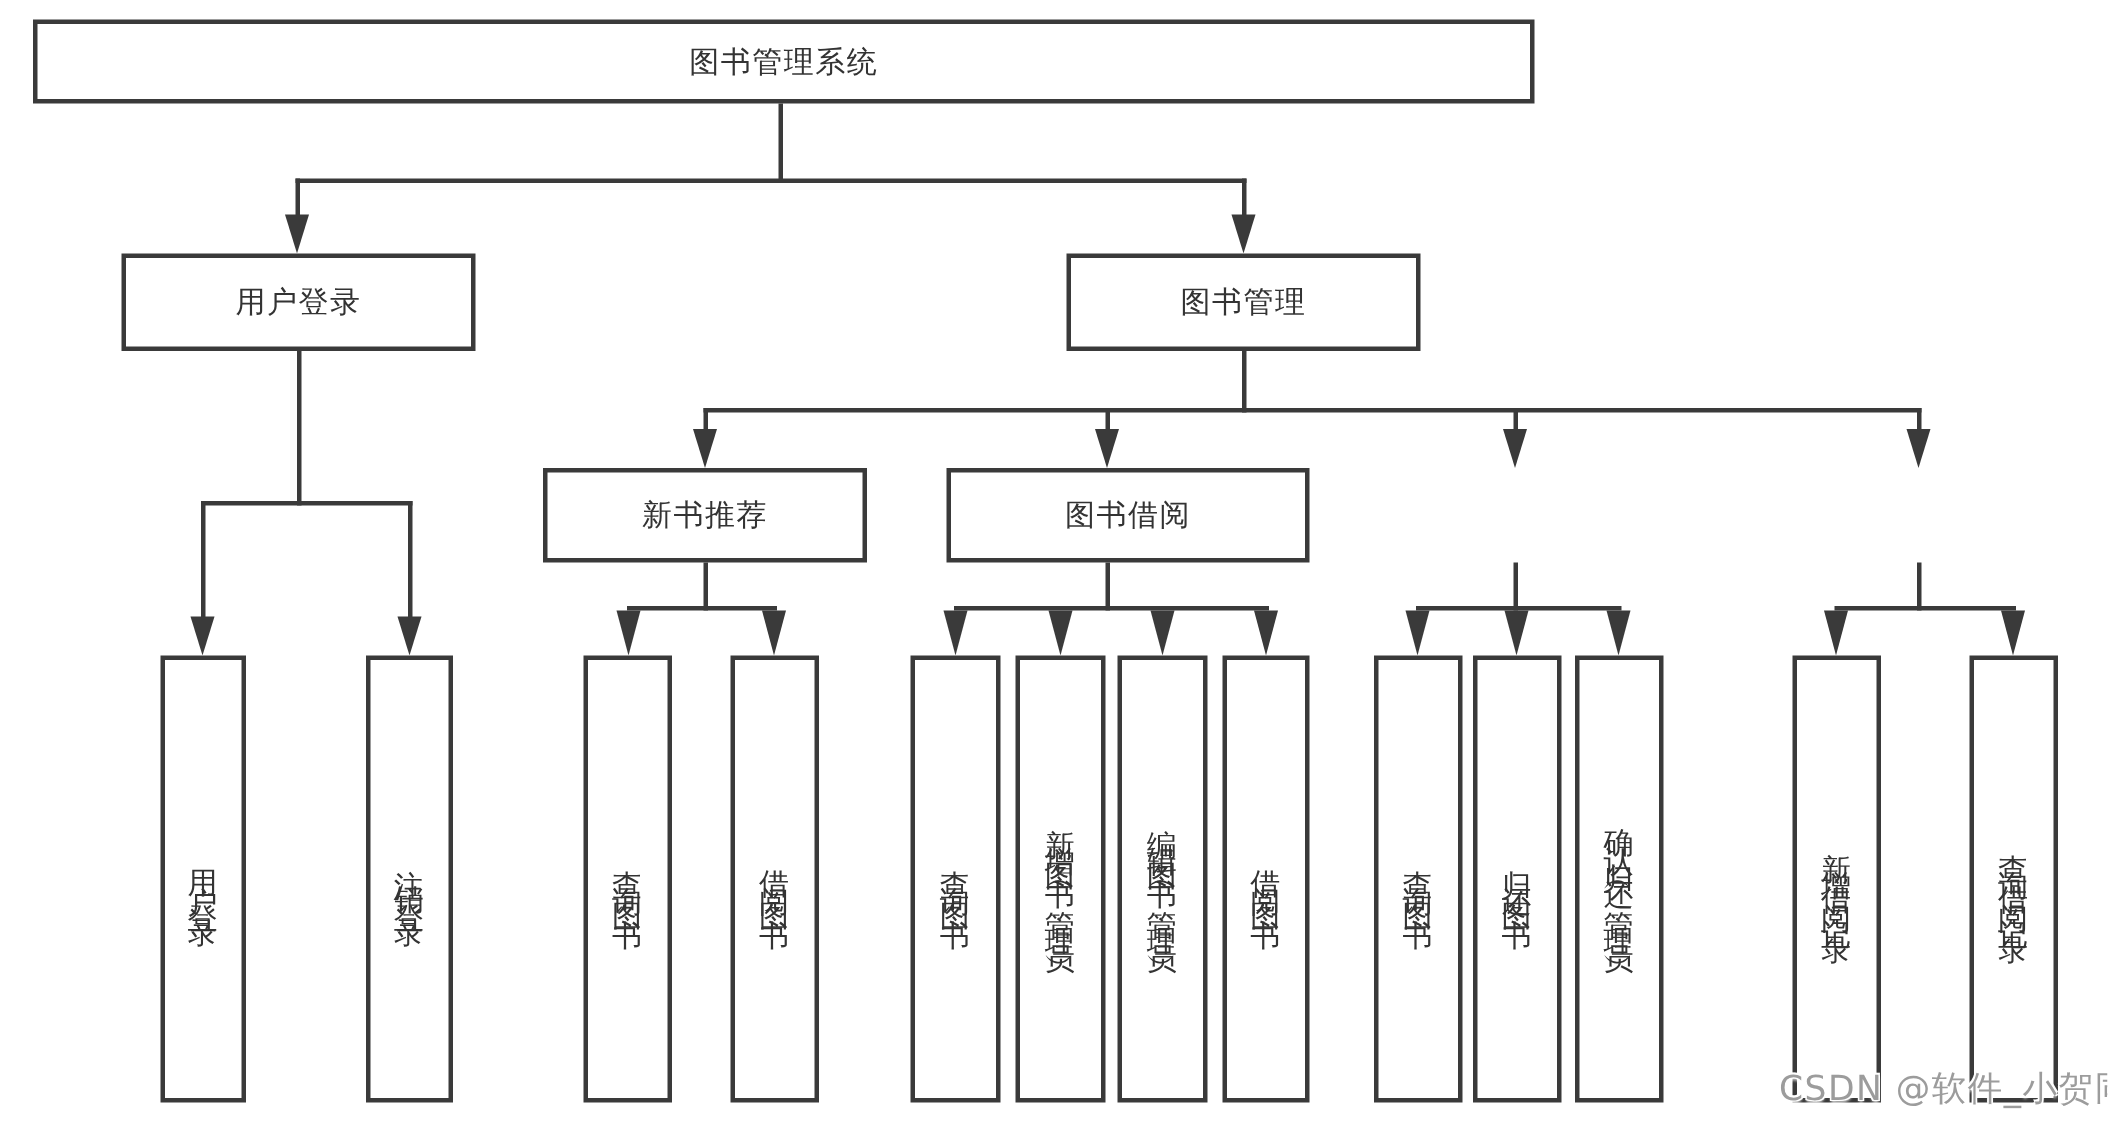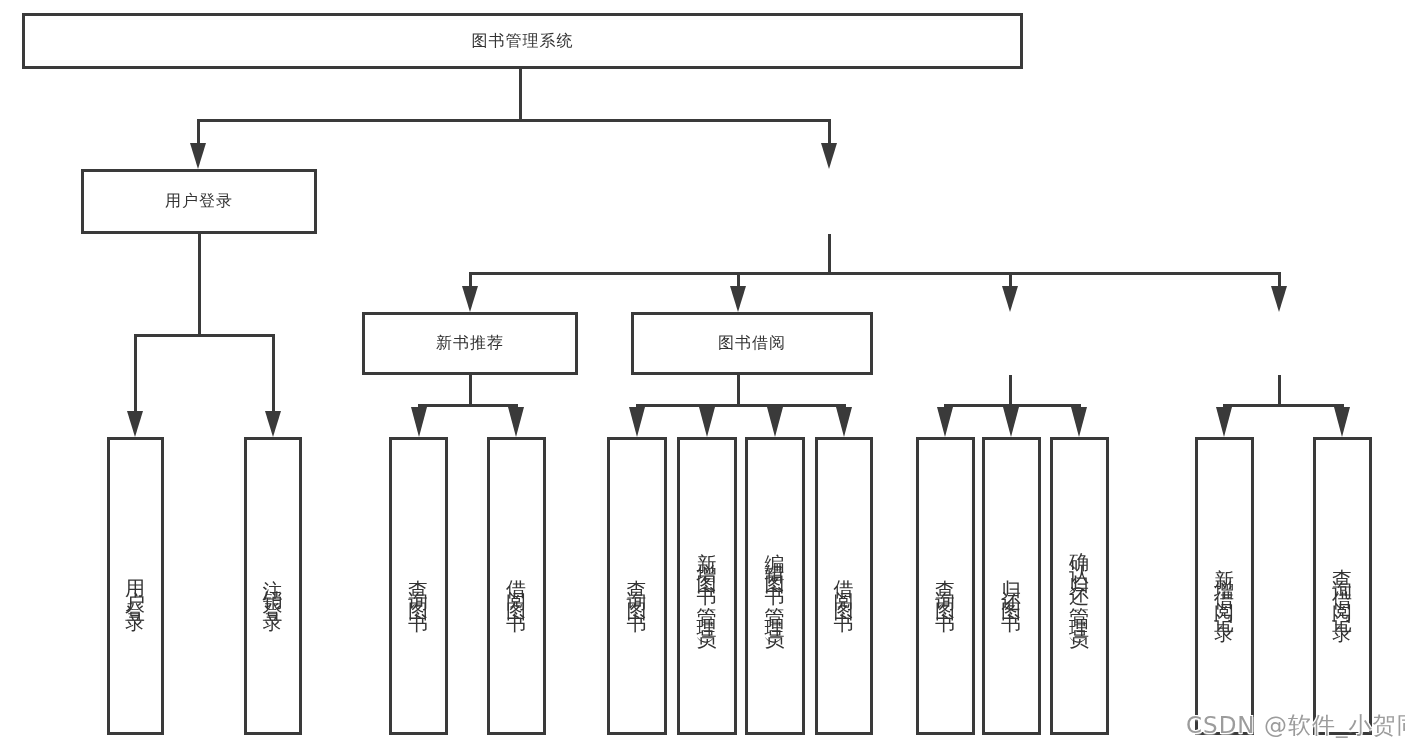--- a/index.html
+++ b/index.html
@@ -11,21 +11,21 @@
   html,body{margin:0;padding:0;background:#fff;}
   body{font-family:"DejaVu Sans","Liberation Sans",sans-serif;}
   .canvas{
     position:relative;width:1405px;height:747px;background:var(--bg);overflow:hidden;
   }
   
   .hbox{
     position:absolute;box-sizing:border-box;border:3px solid var(--line);
     background:var(--bg);display:flex;align-items:center;justify-content:center;
   }
-  .hbox span{font-size:16px;color:var(--text);letter-spacing:1px;white-space:nowrap;}
+  .hbox span{font-size:20px;color:var(--text);letter-spacing:1px;white-space:nowrap;}
   
   .vbox{
     position:absolute;box-sizing:border-box;border:3px solid var(--line);
     background:var(--bg);display:flex;align-items:center;justify-content:center;
     top:437px;height:298px;
   }
   .vbox span{
     writing-mode:vertical-rl;text-orientation:mixed;
     font-size:20px;line-height:1;letter-spacing:11px;color:var(--text);white-space:nowrap;
   }
@@ -55,20 +55,23 @@
 
   <div class="ln" style="left:519px;top:69px;width:3px;height:53px"></div>
   <div class="ln" style="left:197px;top:119px;width:634px;height:3px"></div>
   <div class="ln" style="left:197px;top:119px;width:3px;height:27px"></div>
   <div class="arrow" style="left:190px;top:143px"></div>
   <div class="ln" style="left:828px;top:119px;width:3px;height:27px"></div>
   <div class="arrow" style="left:821px;top:143px"></div>
 
   <div class="hbox" style="left:81px;top:169px;width:236px;height:65px">
     <span>用户登录</span>
+  </div>
+  <div class="hbox" style="left:711px;top:169px;width:236px;height:65px">
+    <span>图书管理</span>
   </div>
 
   <div class="ln" style="left:198px;top:234px;width:3px;height:103px"></div>
   <div class="ln" style="left:134px;top:334px;width:141px;height:3px"></div>
   <div class="ln" style="left:134px;top:334px;width:3px;height:78px"></div>
   <div class="arrow" style="left:127px;top:411px"></div>
   <div class="ln" style="left:272px;top:334px;width:3px;height:78px"></div>
   <div class="arrow" style="left:265px;top:411px"></div>
 
   <div class="ln" style="left:828px;top:234px;width:3px;height:41px"></div>

